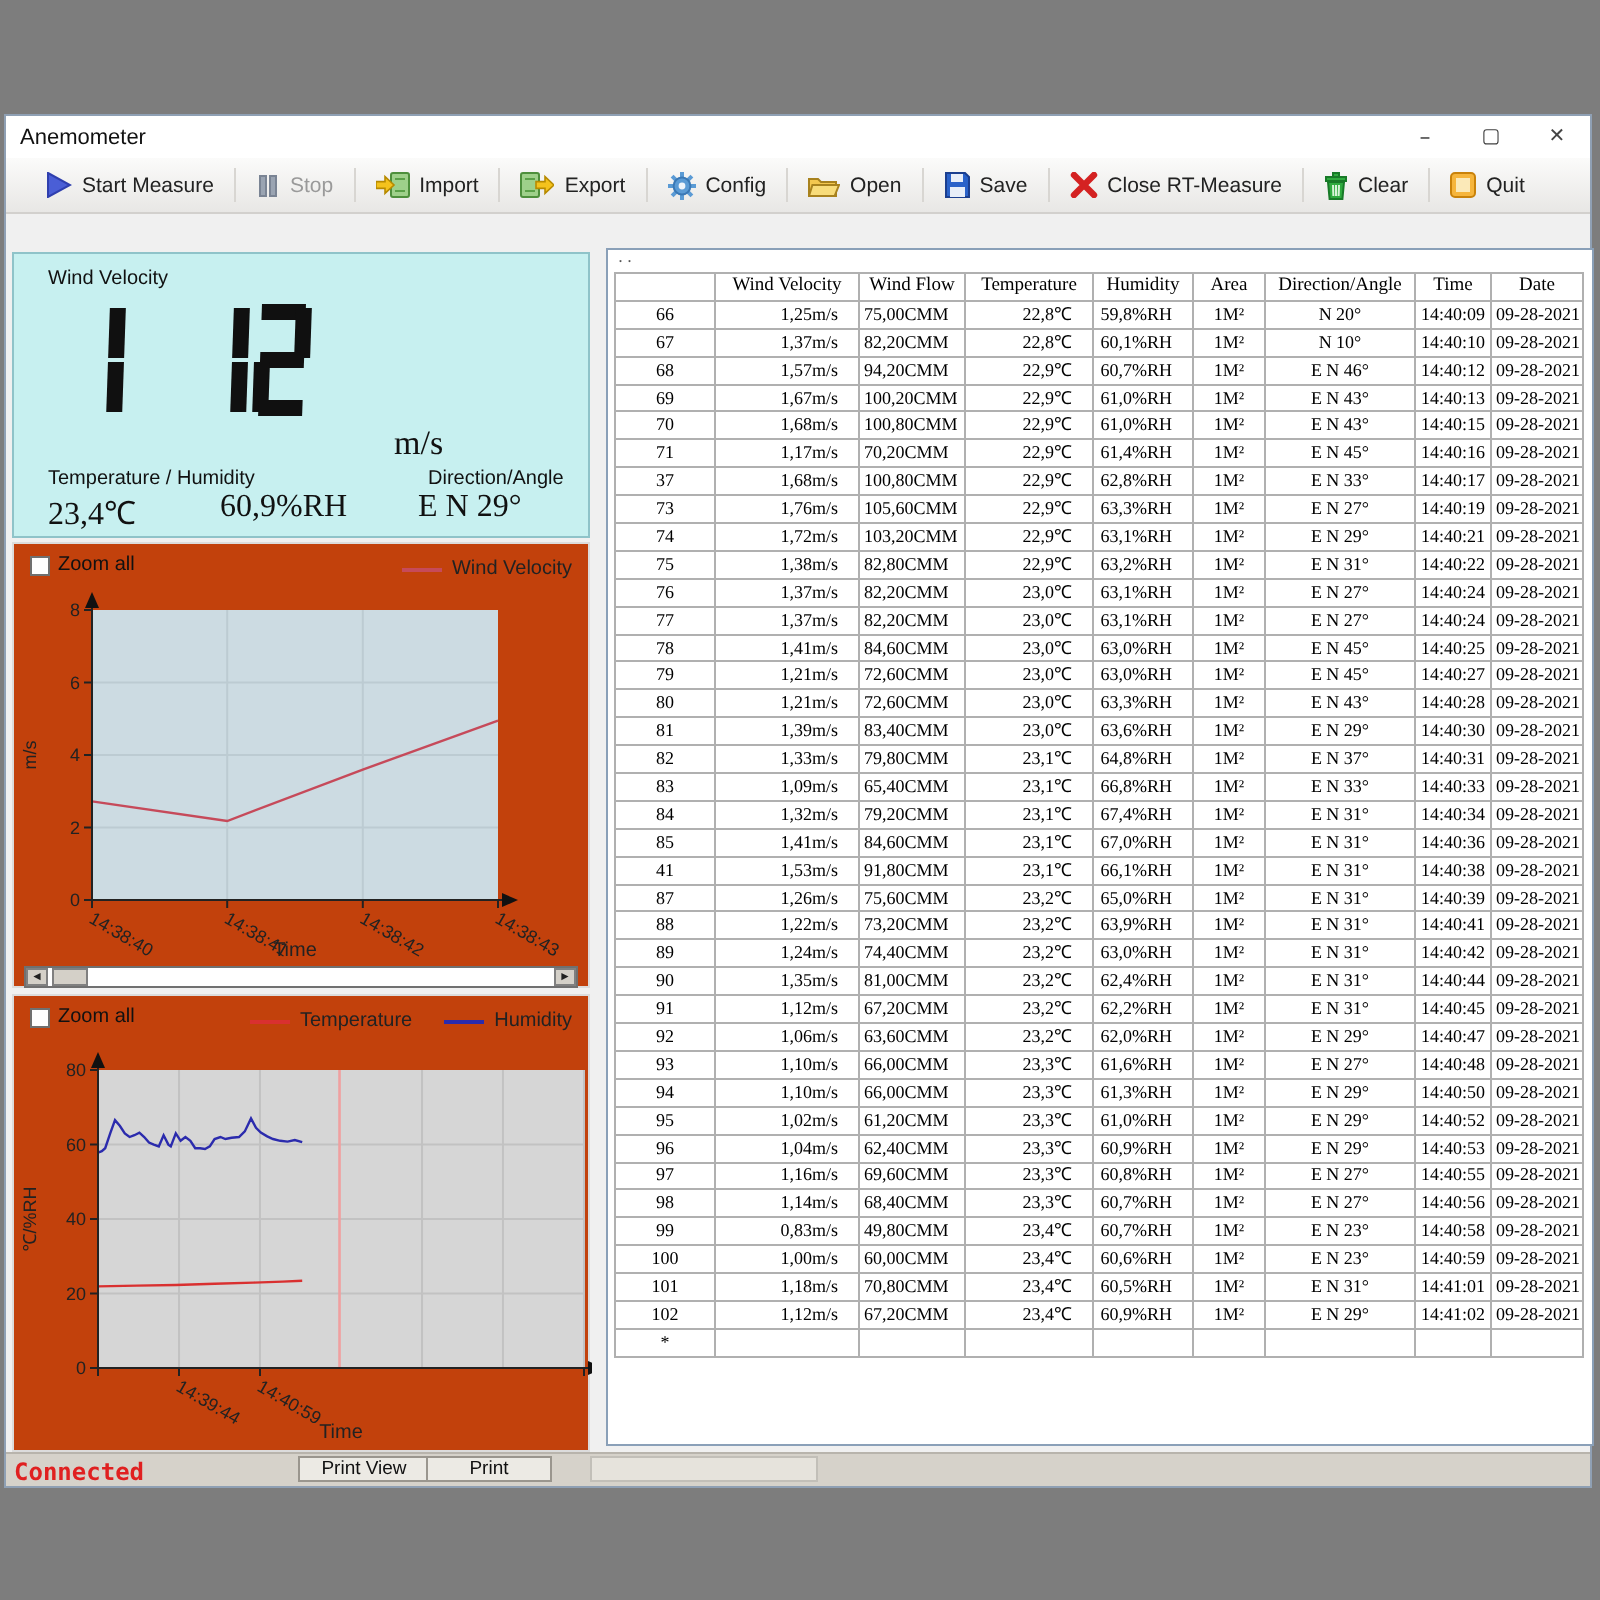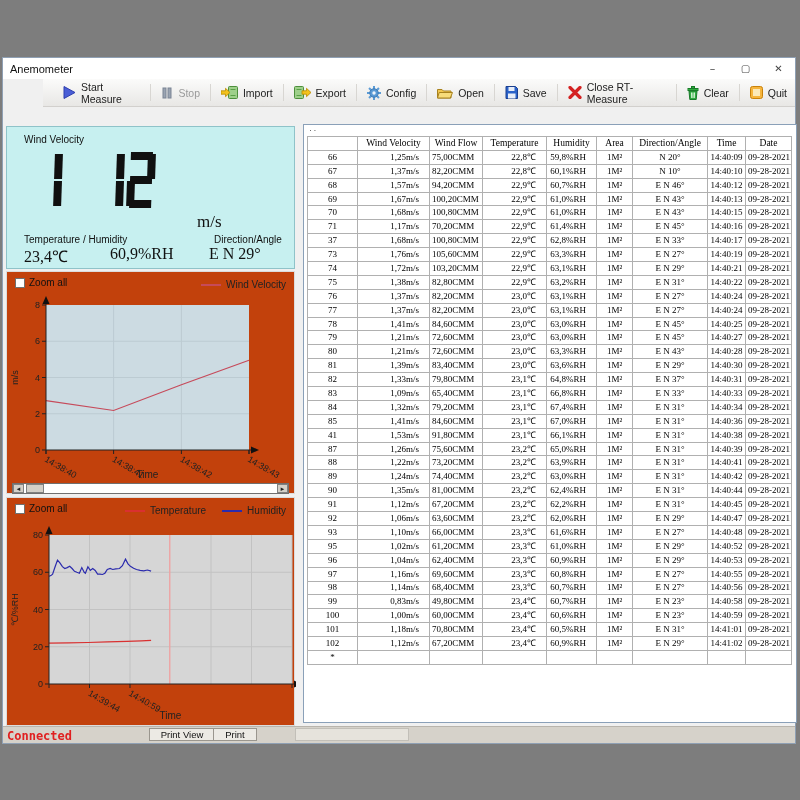--- a/index.html
+++ b/index.html
@@ -13,21 +13,21 @@
   .win-btn{width:33px;height:100%;display:flex;align-items:center;justify-content:center;
     color:#444;font-size:11px;font-family:"DejaVu Sans",sans-serif;}
   .wc-min::before{content:"–";}
   .wc-max::before{content:"▢";font-size:10px;}
   .wc-close::before{content:"✕";font-size:10px;}
   
   .menubar{height:18px;background:#cfdcee;display:flex;align-items:center;font-size:11px;}
   .menu-item{padding:0 9px;height:100%;display:flex;align-items:center;color:#111;}
   
   .toolbar{height:27px;background:linear-gradient(#fbfbfa,#e8e7e5);border-bottom:1px solid #d2d0cd;
-    display:flex;align-items:center;padding-left:12px;margin-left:40px;}
+    display:flex;align-items:center;padding-left:12px;}
   .tb-btn{display:flex;align-items:center;gap:5px;font-size:10.5px;color:#222;padding:0 8px;height:22px;}
   .tb-btn.disabled{color:#9a9a9a;}
   .tb-icon{display:flex;align-items:center;}
   .tb-sep{width:1px;height:17px;background:#d8d6d2;margin:0 2px;}
   
   .content{position:absolute;top:66px;left:0;right:0;bottom:16px;}
   
   .lcd{position:absolute;left:3px;top:2px;width:289px;height:143px;background:#c7f0f0;
     border:1px solid #8fc3c9;box-sizing:border-box;}
   .lcd-label{position:absolute;font-size:10px;color:#111;}
@@ -58,21 +58,21 @@
   th{font-weight:normal;font-size:9.5px;text-align:center;}
   td{font-size:9px;text-align:center;}
   td.num{text-align:right;padding-right:10px;}
   
   .statusbar{position:absolute;left:0;right:0;bottom:0;height:16px;background:#d6d2ca;border-top:1px solid #b8b4ac;}
   .sb-connected{position:absolute;left:4px;top:2px;color:#e02020;font-weight:bold;font-size:12px;
     font-family:"DejaVu Sans Mono",monospace;}
   .sb-btn{position:absolute;top:1px;height:13px;background:#eceae4;border:1px solid #9a968e;
     font-size:9.5px;display:flex;align-items:center;justify-content:center;color:#111;box-sizing:border-box;}
   .sb-print-view{left:146px;width:66px;}
-  .sb-print{left:210px;width:44px;}
+  .sb-print{left:210px;width:63px;}
   .sb-field{position:absolute;left:292px;width:114px;top:1px;height:13px;background:#e6e3dc;border:1px solid #c2bfb8;box-sizing:border-box;}
 </style>
 </head>
 <body>
 
 <div class="window">
   <div class="titlebar">
     <span class="title-text">Anemometer</span>
     <div class="win-controls">
       <span class="win-btn wc-min"></span>
@@ -660,20 +660,31 @@
               <td class="num">1,10m/s</td>
               <td class="num">66,00CMM</td>
               <td class="num">23,3℃</td>
               <td class="num">61,6%RH</td>
               <td>1M²</td>
               <td>E N 27°</td>
               <td>14:40:48</td>
               <td>09-28-2021</td>
             </tr>
             <tr>
+              <td>94</td>
+              <td class="num">1,10m/s</td>
+              <td class="num">66,00CMM</td>
+              <td class="num">23,3℃</td>
+              <td class="num">61,3%RH</td>
+              <td>1M²</td>
+              <td>E N 29°</td>
+              <td>14:40:50</td>
+              <td>09-28-2021</td>
+            </tr>
+            <tr>
               <td>95</td>
               <td class="num">1,02m/s</td>
               <td class="num">61,20CMM</td>
               <td class="num">23,3℃</td>
               <td class="num">61,0%RH</td>
               <td>1M²</td>
               <td>E N 29°</td>
               <td>14:40:52</td>
               <td>09-28-2021</td>
             </tr>

